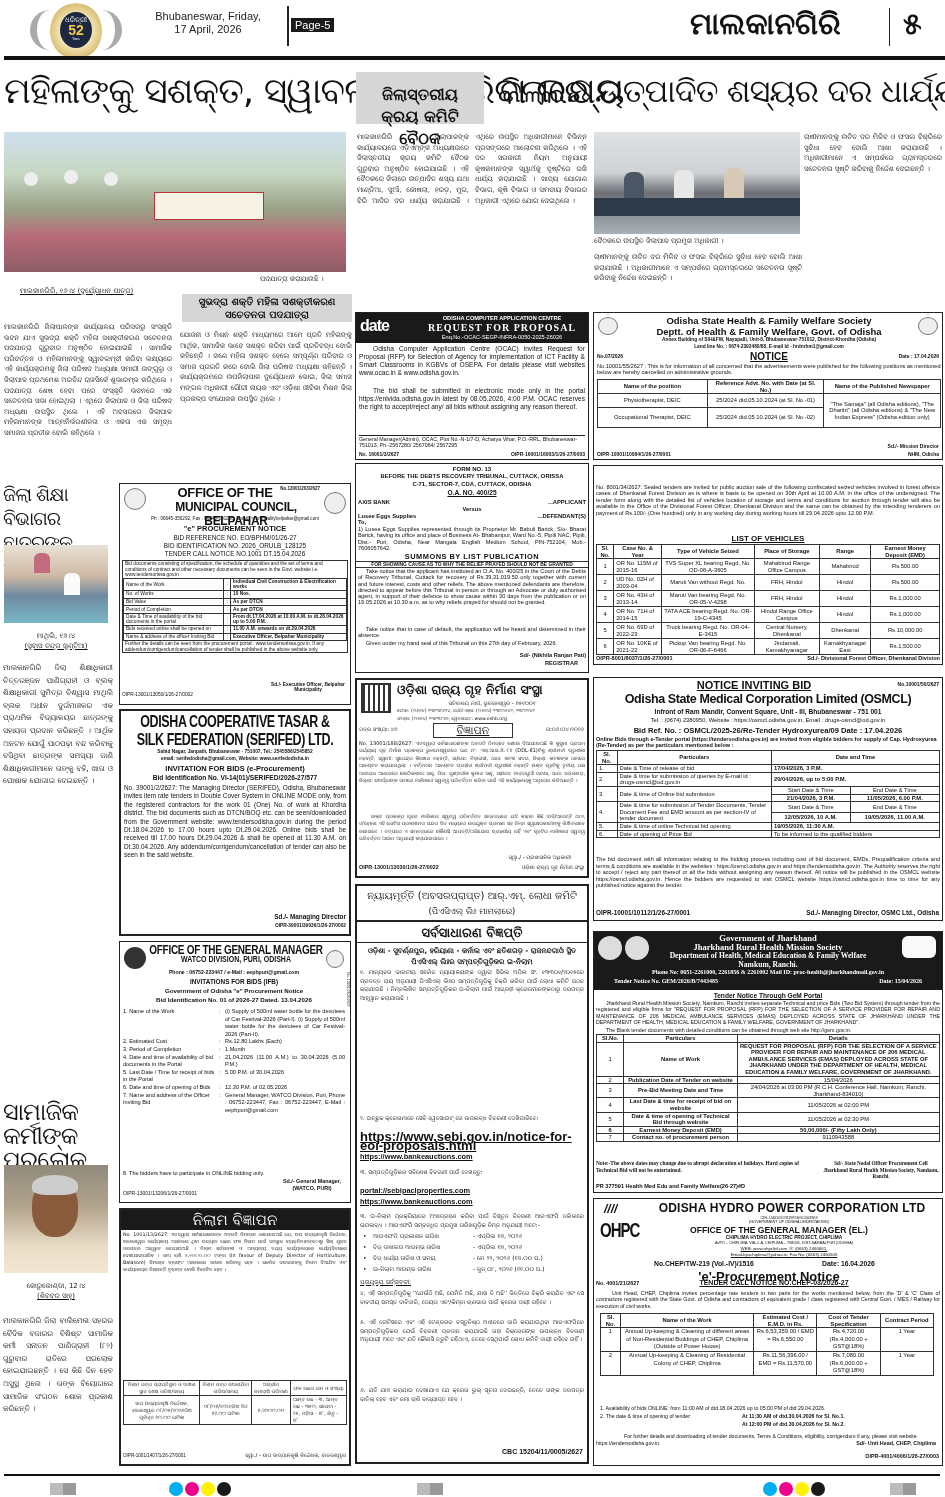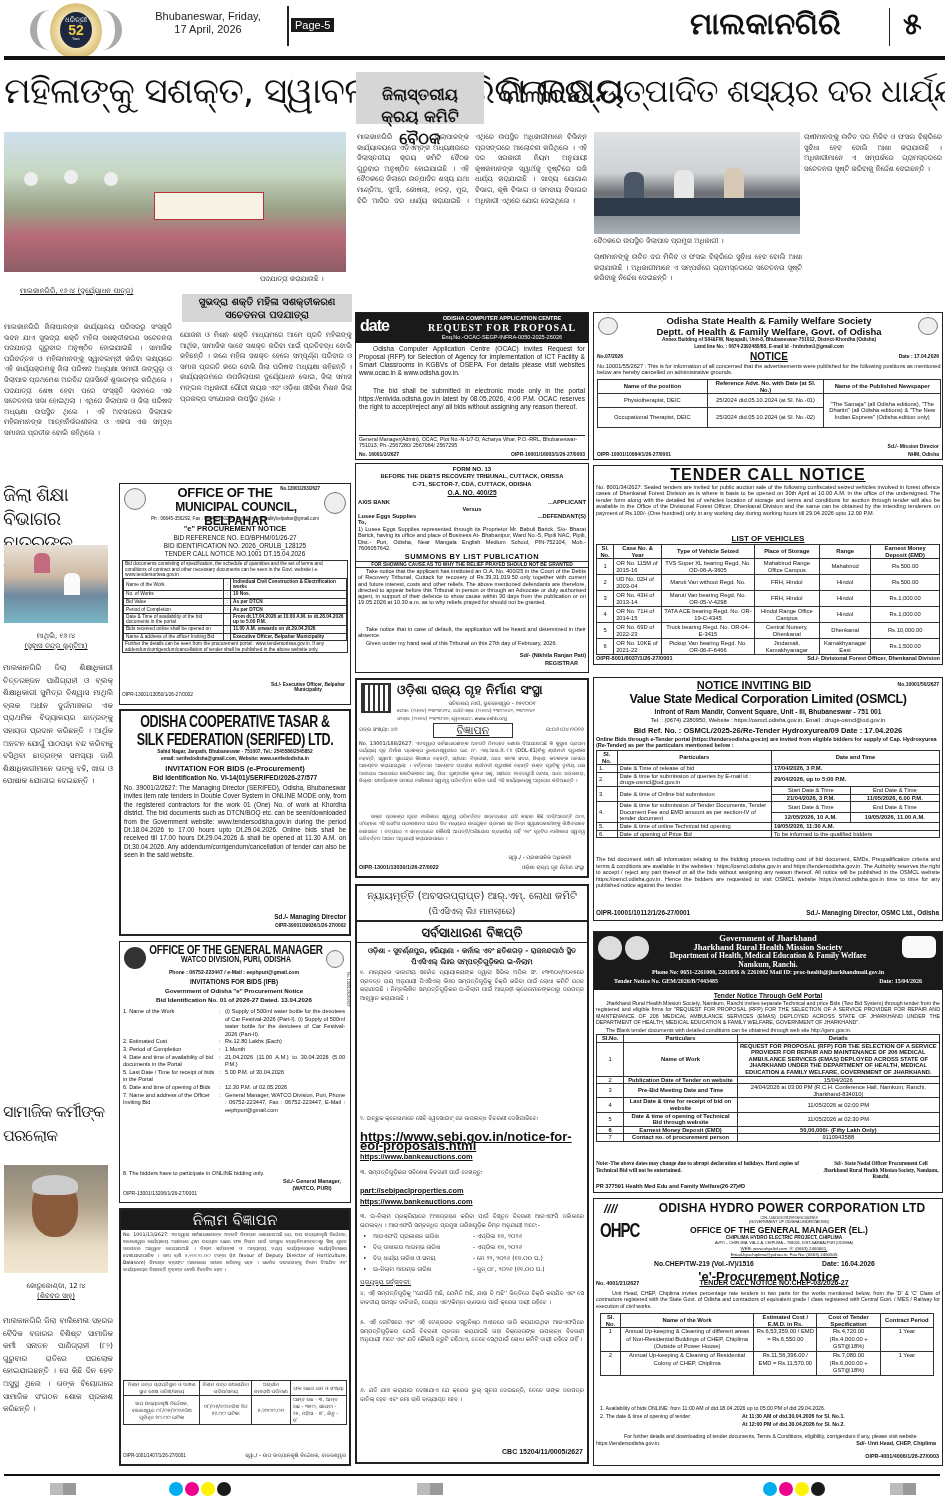--- a/index.html
+++ b/index.html
@@ -123,21 +123,21 @@
 
 <div class="abs odia" style="left:3px;top:482px;width:112px;font-size:19px;line-height:24px;letter-spacing:-1px">ଜିଲା ଶିକ୍ଷା ବିଭାଗର ଛାତ୍ରଙ୍କୁ ସହାୟତା</div>
 <div class="pic" style="left:4px;top:545px;width:104px;height:78px;background:linear-gradient(180deg,#e8e1d6 0%,#cdb8a3 40%,#6f8aa1 65%,#7ab7c6 100%)">
   <div class="abs" style="left:60px;top:28px;width:16px;height:22px;background:#fafafa;border-radius:6px 6px 0 0"></div>
   <div class="abs" style="left:30px;top:8px;width:16px;height:20px;background:#c46a7e;border-radius:6px 6px 0 0"></div>
 </div>
 <div class="abs odia c" style="left:4px;top:632px;width:104px;font-size:7px">ମାଥିଲି, ୧୬।୪</div>
 <div class="abs odia c" style="left:4px;top:642px;width:104px;font-size:7px;text-decoration:underline">(ସୁବାସ ଚନ୍ଦ୍ର ଖୁଣ୍ଟିଆ)</div>
 <div class="abs odia t tj" style="left:3px;top:662px;width:110px;height:432px;font-size:7.6px;line-height:12.6px;overflow:hidden">ମାଲକାନଗିରି ଜିଲା ଶିକ୍ଷାଧିକାରୀ ଚିତ୍ତରଞ୍ଜନ ପାଣିଗ୍ରାହୀ ଓ ବ୍ଲକ୍ ଶିକ୍ଷାଧିକାରୀ ସୁମିତ୍ର ବିଶ୍ୱାସ ମାଥିଲି ବ୍ଲକ ଅଧୀନ ଦୁର୍ଗମାଞ୍ଚଳର ଏକ ପ୍ରାଥମିକ ବିଦ୍ୟାଳୟର ଛାତ୍ରଙ୍କୁ ସହାୟତା ପ୍ରଦାନ କରିଛନ୍ତି । ଆର୍ଥିକ ଅନଟନ ଯୋଗୁଁ ପାଠପଢ଼ା ବନ୍ଦ କରିବାକୁ ବସିଥିବା ଛାତ୍ରଙ୍କ ସମସ୍ୟା ଜାଣି ଶିକ୍ଷାଧିକାରୀମାନେ ତାଙ୍କୁ ବହି, ଖାତା ଓ ପୋଷାକ ଯୋଗାଇ ଦେଇଛନ୍ତି ।</div>
 
-<div class="abs odia" style="left:3px;top:1100px;width:112px;font-size:16px;line-height:24px;letter-spacing:-1px">ସାମାଜିକ କର୍ମୀଙ୍କ ପରଲୋକ</div>
+<div class="abs odia" style="left:3px;top:1100px;width:112px;font-size:24px;line-height:24px;letter-spacing:-1px">ସାମାଜିକ କର୍ମୀଙ୍କ ପରଲୋକ</div>
 <div class="pic" style="left:4px;top:1165px;width:104px;height:108px;background:linear-gradient(180deg,#8f8a7c 0%,#b4a58d 40%,#e9dcc4 75%,#f1e7d3 100%)">
   <div class="abs" style="left:28px;top:14px;width:46px;height:58px;border-radius:45%;background:#8a5a3c"></div>
   <div class="abs" style="left:28px;top:10px;width:46px;height:20px;border-radius:50% 50% 30% 30%;background:#ccc"></div>
 </div>
 <div class="abs odia c" style="left:4px;top:1282px;width:104px;font-size:7px">କୋରୁକୋଣ୍ଡା, 12।୪</div>
 <div class="abs odia c" style="left:4px;top:1292px;width:104px;font-size:7px;text-decoration:underline">(ଶିବବର ସାହୁ)</div>
 <div class="abs odia t tj" style="left:3px;top:1315px;width:110px;height:155px;font-size:7.6px;line-height:12.6px;overflow:hidden">ମାଲକାନଗିରି ଜିଲା ବାଲିମେଳା ସହରର ବୈଦିକ ବଜାରର ବିଶିଷ୍ଟ ସାମାଜିକ କର୍ମୀ ସନାତନ ପାଣିଗ୍ରାହୀ (୮୨) ଗୁରୁବାର ରାତିରେ ପରଲୋକ ହୋଇଯାଇଛନ୍ତି । ସେ କିଛି ଦିନ ହେବ ଅସୁସ୍ଥ ଥିଲେ । ତାଙ୍କ ବିୟୋଗରେ ସାମାଜିକ ସଂଗଠନ ଶୋକ ପ୍ରକାଶ କରିଛନ୍ତି ।</div>
 
 <div class="bx" style="left:119px;top:483px;width:232px;height:222px">
   <div class="abs" style="left:4px;top:4px;width:22px;height:22px;border-radius:50%;border:1px solid #777;background:#eee"></div>
@@ -324,21 +324,21 @@
 <div class="bx" style="left:355px;top:884px;width:234px;height:580px;border-width:2px">
   <div class="abs odia c" style="left:0;top:2px;width:230px;font-size:10px;line-height:16px;white-space:nowrap">ନ୍ୟାୟମୂର୍ତ୍ତି (ଅବସରପ୍ରାପ୍ତ) ଆର୍.ଏମ୍. ଲୋଧା କମିଟି</div>
   <div class="abs odia c" style="left:0;top:20px;width:230px;font-size:8.5px;border-bottom:2px solid #222;padding-bottom:3px">(ପିଏସିଏଲ୍ ଲିଃ ମାମଲାରେ)</div>
   <div class="abs odia c b" style="left:0;top:38px;width:230px;font-size:13px;line-height:18px;border-bottom:1px solid #222">ସର୍ବସାଧାରଣ ବିଜ୍ଞପ୍ତି</div>
   <div class="abs odia c b" style="left:2px;top:59px;width:226px;font-size:7.2px;line-height:11px">ଓଡ଼ିଶା - ସୁବର୍ଣ୍ଣପୁର, ହରିୟାଣା - କର୍ନାଲ ଏବଂ ଛତିଶଗଡ଼ - ରାଜନନ୍ଦଗାଓଁ ସ୍ଥିତ ପିଏସିଏଲ୍ ଲିଃର ସମ୍ପତ୍ତିଗୁଡ଼ିକର ଇ-ନିଲାମ</div>
   <div class="abs odia t tj" style="left:3px;top:82px;width:224px;font-size:5.8px;line-height:8.6px">୧. ମାନ୍ୟବର ଭାରତୀୟ ସର୍ବୋଚ୍ଚ ନ୍ୟାୟାଳୟଙ୍କ ଦ୍ୱାରା ସିଭିଲ ଅପିଲ ସଂ. ୧୩୩୦୧/୨୦୧୫ରେ ପ୍ରଦତ୍ତ ରାୟ ଅନୁଯାୟୀ ପିଏସିଏଲ୍ ଲିଃର ସମ୍ପତ୍ତିଗୁଡ଼ିକୁ ବିକ୍ରି କରିବା ପାଇଁ ଲୋଧା କମିଟି ଗଠନ କରାଯାଇଛି । ନିମ୍ନଲିଖିତ ସମ୍ପତ୍ତିଗୁଡ଼ିକର ଇ-ନିଲାମ ପାଇଁ ଆଗ୍ରହୀ କ୍ରେତାମାନଙ୍କଠାରୁ ଦରପତ୍ର ଆହ୍ୱାନ କରାଯାଉଛି ।</div>
   <div class="abs odia t tj" style="left:3px;top:228px;width:224px;font-size:5.8px;line-height:8.6px">୨. ଇଚ୍ଛୁକ କ୍ରେତାମାନେ ସେବି ୱେବସାଇଟ୍ ରେ ଉପଲବ୍ଧ ବିବରଣୀ ଦେଖିପାରିବେ:</div>
   <div class="abs b u" style="left:3px;top:246px;width:224px;font-size:13px;line-height:9px">https://www.sebi.gov.in/notice-for-eoi-proposals.html</div>
   <div class="abs b u" style="left:3px;top:266px;width:224px;font-size:7.4px;line-height:9px">https://www.bankeauctions.com</div>
   <div class="abs odia t tj" style="left:3px;top:282px;width:224px;font-size:5.8px;line-height:8.6px">୩. ସମ୍ପତ୍ତିଗୁଡ଼ିକର ସବିଶେଷ ବିବରଣୀ ପାଇଁ ଦେଖନ୍ତୁ:</div>
-  <div class="abs b u" style="left:3px;top:300px;width:224px;font-size:7.4px;line-height:9px">part://sebipaclproperties.com</div>
+  <div class="abs b u" style="left:3px;top:300px;width:224px;font-size:7.4px;line-height:9px">portal://sebipaclproperties.com</div>
   <div class="abs b u" style="left:3px;top:311px;width:224px;font-size:7.4px;line-height:9px">https://www.bankeauctions.com</div>
   <div class="abs odia t tj" style="left:3px;top:326px;width:224px;font-size:5.8px;line-height:8.6px">୩. ଇ-ନିଲାମ ପ୍ରକ୍ରିୟାରେ ଅଂଶଗ୍ରହଣ କରିବା ପାଇଁ ବିସ୍ତୃତ ବିବରଣୀ ଆରଏଫପି ଦଲିଲରେ ଉପଲବ୍ଧ । ଆରଏଫପି ସମ୍ବନ୍ଧିତ ପ୍ରମୁଖ ତାରିଖଗୁଡ଼ିକ ନିମ୍ନ ଅନୁଯାୟୀ ଅଟେ:-</div>
   <div class="abs" id="lodha-dates" style="left:6px;top:344px;width:220px">
       <div style="display:flex;font-size:6px;line-height:11px" class="odia">
         <span style="width:10px">•</span>
         <span style="width:100px">ଆରଏଫପି ପ୍ରକାଶନ ତାରିଖ</span>
         <span>- ଏପ୍ରିଲ ୧୭, ୨୦୨୬</span>
       </div>
       <div style="display:flex;font-size:6px;line-height:11px" class="odia">
         <span style="width:10px">•</span>
@@ -357,21 +357,20 @@
       </div>
     </div>
   <div class="abs odia u" style="left:3px;top:392px;font-size:6.2px">ପ୍ରଯୁଜ୍ୟ ସର୍ତ୍ତାବଳୀ:</div>
   <div class="abs odia t tj" style="left:3px;top:403px;width:224px;font-size:5.8px;line-height:8.6px">୪. ଏହି ସମ୍ପତ୍ତିଗୁଡ଼ିକୁ ''ଯେଉଁଠି ଅଛି, ଯେମିତି ଅଛି, ଯାହା ବି ଅଛି'' ଭିତ୍ତିରେ ବିକ୍ରି କରାଯିବ ଏବଂ ସେ ବାବଦୀୟ ସମସ୍ତ ଦାବିଦାରି, ଦେୟତା ଏବଂ/କିମ୍ବା ଋଣଭାର ପାଇଁ କ୍ରେତା ଦାୟୀ ରହିବେ ।</div>
   <div class="abs odia t tj" style="left:3px;top:432px;width:224px;font-size:5.8px;line-height:8.6px">୫. ଏହି ନୋଟିସରେ ଏବଂ ଏହି ଟେଣ୍ଡରର ବସ୍ତୁନିଷ୍ଠ ଅଧୀନରେ ଜାରି କରାଯାଇଥିବା ଆରଏଫପିରେ ସମ୍ପତ୍ତିଗୁଡ଼ିକର ଯେଉଁ ବିବରଣୀ ପ୍ରଦାନ କରାଯାଇଛି ତାହା ବିକ୍ରେତାଙ୍କ ଉପଲବ୍ଧ ବିବରଣୀ ଅନୁଯାୟୀ ଅଟେ ଏବଂ ଯଦି କୌଣସି ତ୍ରୁଟି ରହିଥାଏ, ତେବେ ସେଥିପାଇଁ ଲୋଧା କମିଟି ଦାୟୀ ରହିବେ ନାହିଁ ।</div>
   <div class="abs odia t tj" style="left:3px;top:500px;width:224px;font-size:5.8px;line-height:8.6px">୬. ଯଦି ଯାଞ୍ଚ କରାଯାଇ ଦେଖାଯାଏ ଯେ କ୍ରେତା ଭୁଲ୍ ସୂଚନା ଦେଇଛନ୍ତି, ତେବେ ତାଙ୍କ ଦରପତ୍ର ବାତିଲ୍ ହେବ ଏବଂ ଜମା ରାଶି ବାଜ୍ୟାପ୍ତ ହେବ ।</div>
   <div class="abs b" style="right:4px;top:562px;font-size:7px">CBC 15204/11/0005/2627</div>
 </div>
 
 <div class="bx" style="left:593px;top:465px;width:350px;height:200px">
-  <div class="abs c b u" style="left:0;top:0;width:348px;font-size:16px;line-height:17px;letter-spacing:1px">TENDER CALL NOTICE</div>
   <div class="abs t tj" style="left:2px;top:18px;width:344px;font-size:5.6px;line-height:6.4px">No. 8001/34/2627: Sealed tenders are invited for public auction sale of the following confiscated seized vehicles involved in forest offence cases of Dhenkanal Forest Division as is where is basis to be opened on 30th April at 10.00 A.M. in the office of the undersigned. The tender form along with the detailed list of vehicles location of storage and terms and conditions for auction through tender will also be available in the Office of the Divisional Forest Officer, Dhenkanal Division and the same can be obtained by the intending tenderers on payment of Rs.100/- (One hundred) only in any working day during working hours till 29.04.2026 upto 12.00 P.M.</div>
   <div class="abs c b u" style="left:0;top:68px;width:348px;font-size:8px">LIST OF VEHICLES</div>
   <table class="abs" style="left:2px;top:78px;width:344px">
     <thead>
         <tr id="forest-head">
           <th style="width:5%">Sl. No.</th>
           <th style="width:14%">Case No. &amp; Year</th>
           <th style="width:27%">Type of Vehicle Seized</th>
           <th style="width:19%">Place of Storage</th>
           <th style="width:15%">Range</th>
@@ -429,21 +428,21 @@
         </tr>
       </tbody>
   </table>
   <div class="abs b" style="left:2px;top:189px;font-size:5.6px">OIPR-8001/8037/1/26-27/0001</div>
   <div class="abs b" style="right:2px;top:189px;font-size:5.6px">Sd./- Divisional Forest Officer, Dhenkanal Division</div>
 </div>
 
 <div class="bx" style="left:593px;top:677px;width:350px;height:244px">
   <div class="abs c b u" style="left:50px;top:1px;width:220px;font-size:11px">NOTICE INVITING BID</div>
   <div class="abs b" style="right:3px;top:3px;font-size:5px">No.10001/50/2627</div>
-  <div class="abs c b" style="left:0;top:14px;width:348px;font-size:12.5px;letter-spacing:-0.4px">Value State Medical Corporation Limited (OSMCL)</div>
+  <div class="abs c b" style="left:0;top:14px;width:348px;font-size:12.5px;letter-spacing:-0.4px">Odisha State Medical Corporation Limited (OSMCL)</div>
   <div class="abs c b" style="left:0;top:30px;width:348px;font-size:6.6px">Infront of Ram Mandir, Convent Square, Unit - III, Bhubaneswar - 751 001</div>
   <div class="abs c" style="left:0;top:39px;width:348px;font-size:5.8px">Tel. : (0674) 2380950, Website : https://osmcl.odisha.gov.in, Email : drugs-osmcl@od.gov.in</div>
   <div class="abs c b" style="left:0;top:48px;width:348px;font-size:7.6px">Bid Ref. No. : OSMCL/2025-26/Re-Tender Hydroxyurea/09 Date : 17.04.2026</div>
   <div class="abs t b" style="left:2px;top:58px;width:344px;font-size:5.5px;line-height:6.4px">Online Bids through e-Tender portal (https://tendersodisha.gov.in) are invited from eligible bidders for supply of Cap. Hydroxyurea (Re-Tender) as per the particulars mentioned below :</div>
   <table class="abs" style="left:2px;top:72px;width:344px">
     <tbody>
         <tr>
           <th style="width:6%">Sl. No.</th>
           <th style="width:45%">Particulars</th>
           <th colspan="2">Date and Time</th>

